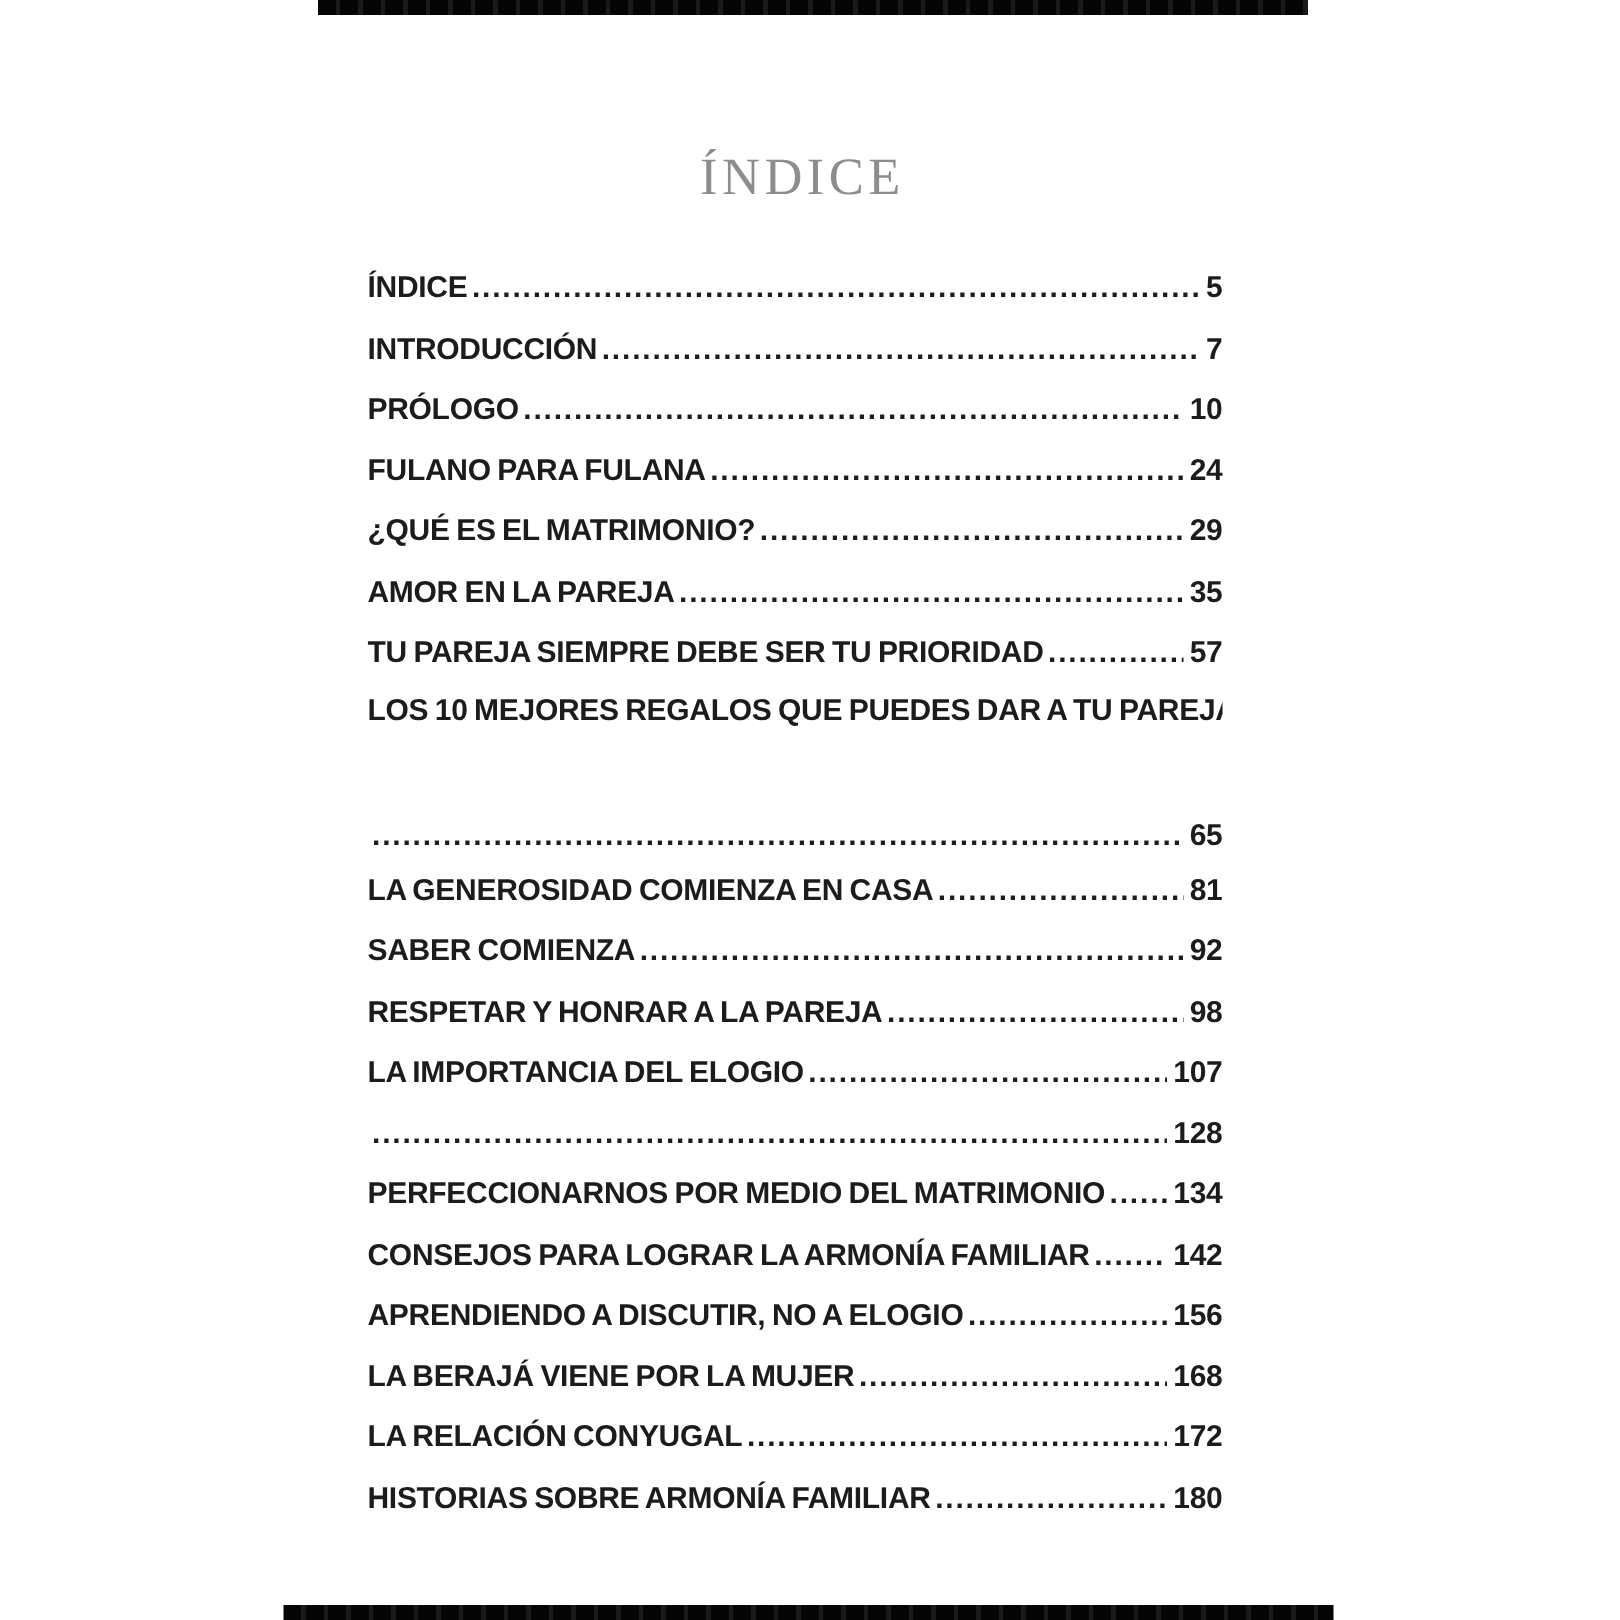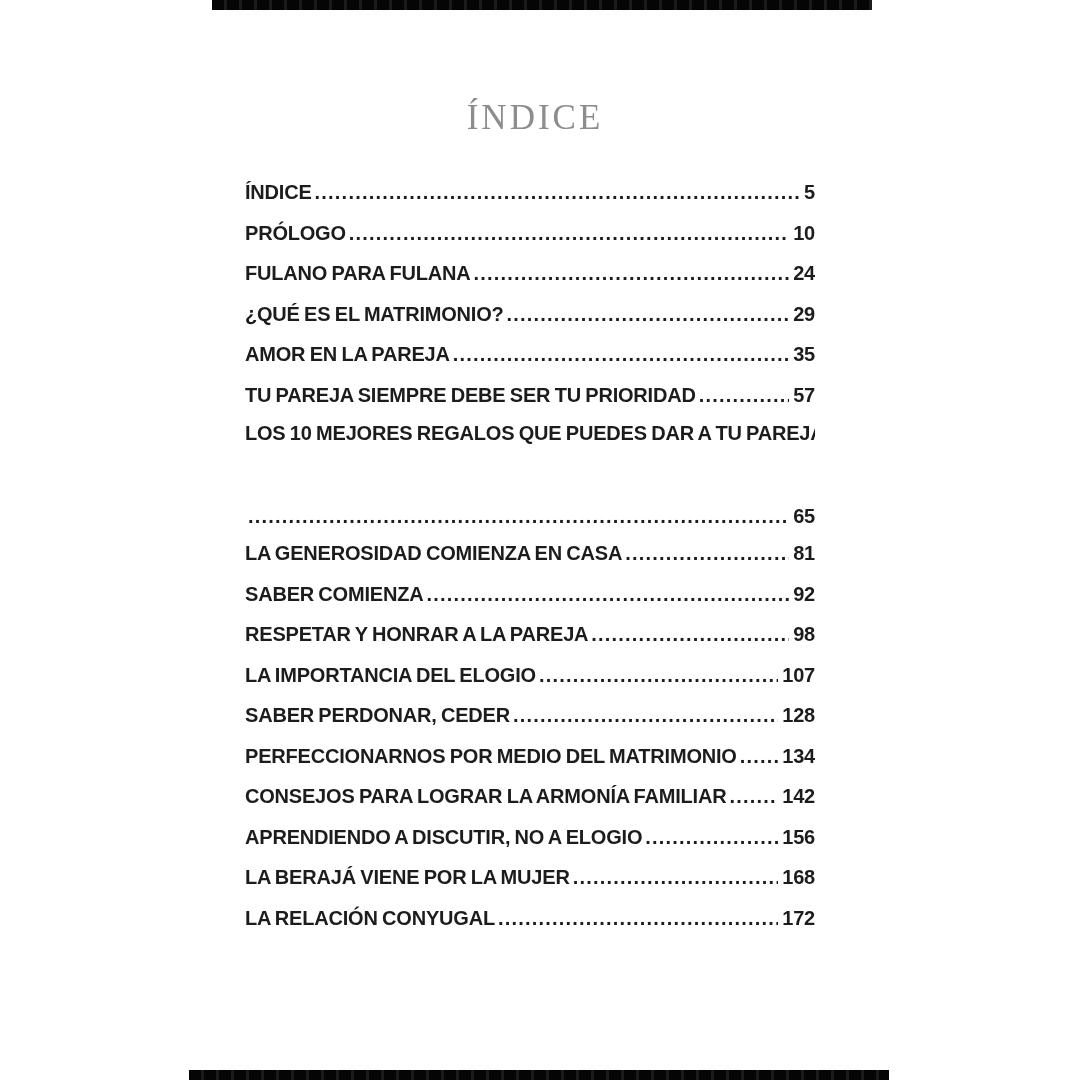--- a/index.html
+++ b/index.html
@@ -100,20 +100,25 @@
 
   <h1 class="page-title">ÍNDICE</h1>
 
   <div class="toc" id="toc">
       <div class="toc-row">
         <span class="toc-label">ÍNDICE</span>
         <span class="toc-dots"></span>
         <span class="toc-page">5</span>
       </div>
       <div class="toc-row">
+        <span class="toc-label">INTRODUCCIÓN</span>
+        <span class="toc-dots"></span>
+        <span class="toc-page">7</span>
+      </div>
+      <div class="toc-row">
         <span class="toc-label">PRÓLOGO</span>
         <span class="toc-dots"></span>
         <span class="toc-page">10</span>
       </div>
       <div class="toc-row">
         <span class="toc-label">FULANO PARA FULANA</span>
         <span class="toc-dots"></span>
         <span class="toc-page">24</span>
       </div>
       <div class="toc-row">
@@ -152,21 +157,20 @@
         <span class="toc-label">RESPETAR Y HONRAR A LA PAREJA</span>
         <span class="toc-dots"></span>
         <span class="toc-page">98</span>
       </div>
       <div class="toc-row">
         <span class="toc-label">LA IMPORTANCIA DEL ELOGIO</span>
         <span class="toc-dots"></span>
         <span class="toc-page">107</span>
       </div>
       <div class="toc-row">
-        <span class="toc-label">SABER PERDONAR, CEDER</span>
         <span class="toc-dots"></span>
         <span class="toc-page">128</span>
       </div>
       <div class="toc-row">
         <span class="toc-label">PERFECCIONARNOS POR MEDIO DEL MATRIMONIO</span>
         <span class="toc-dots"></span>
         <span class="toc-page">134</span>
       </div>
       <div class="toc-row">
         <span class="toc-label">CONSEJOS PARA LOGRAR LA ARMONÍA FAMILIAR</span>
@@ -180,17 +184,22 @@
       </div>
       <div class="toc-row">
         <span class="toc-label">LA BERAJÁ VIENE POR LA MUJER</span>
         <span class="toc-dots"></span>
         <span class="toc-page">168</span>
       </div>
       <div class="toc-row">
         <span class="toc-label">LA RELACIÓN CONYUGAL</span>
         <span class="toc-dots"></span>
         <span class="toc-page">172</span>
+      </div>
+      <div class="toc-row">
+        <span class="toc-label">HISTORIAS SOBRE ARMONÍA FAMILIAR</span>
+        <span class="toc-dots"></span>
+        <span class="toc-page">180</span>
       </div>
     </div>
 
   <div class="scan-bar bottom"></div>
 </div>
 
 </body></html>

